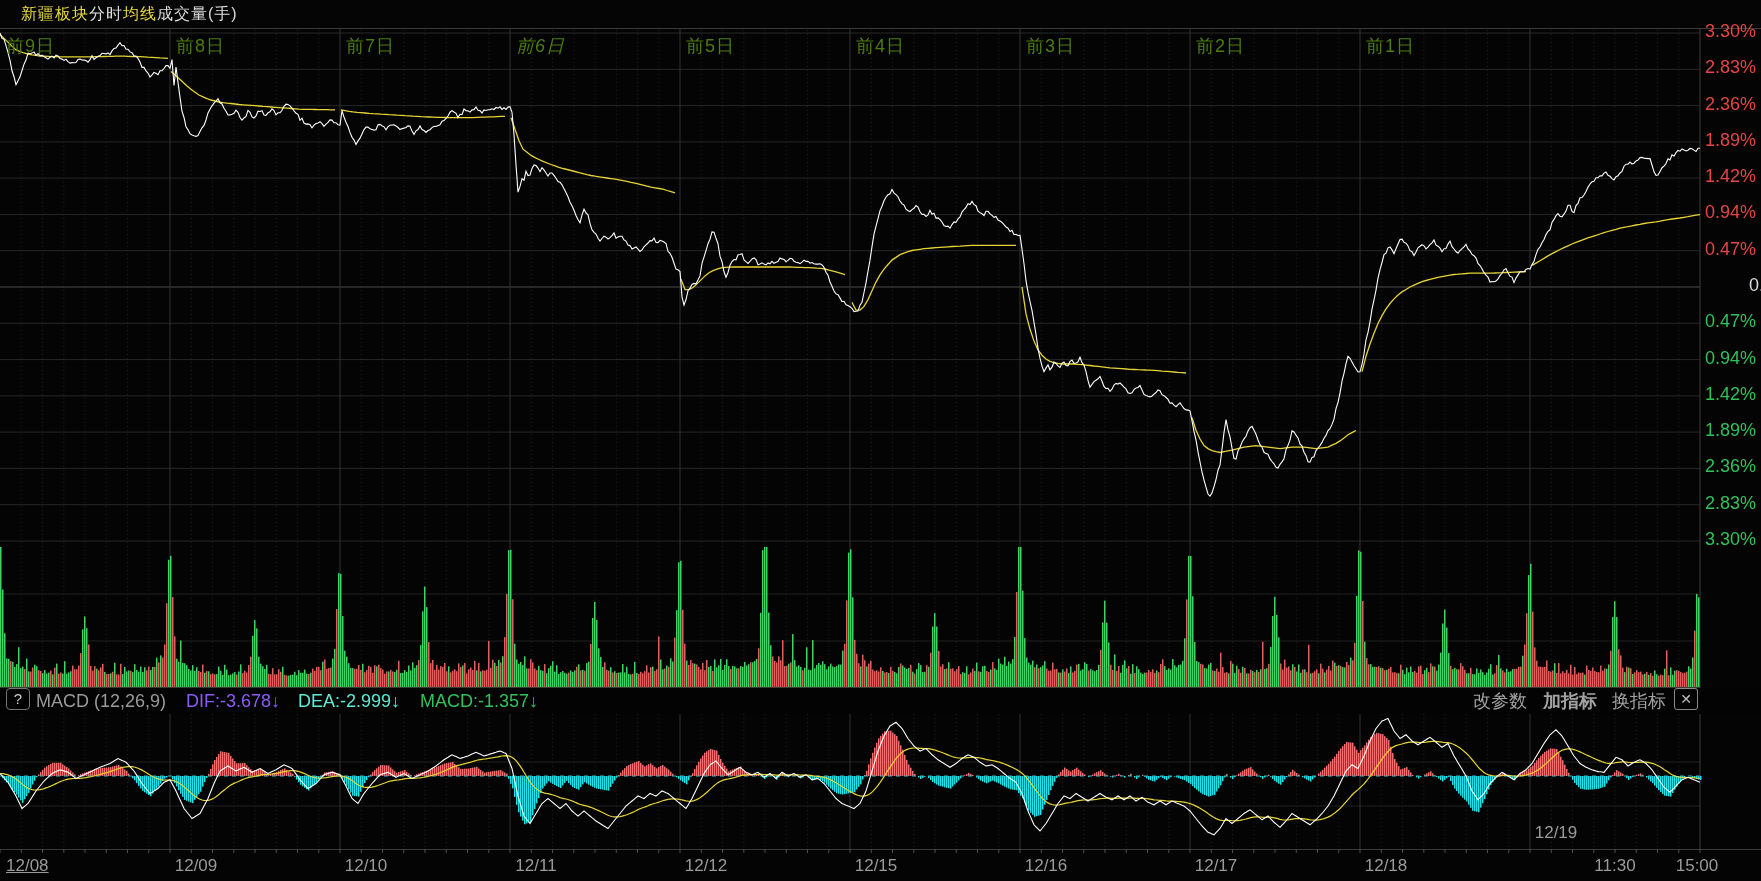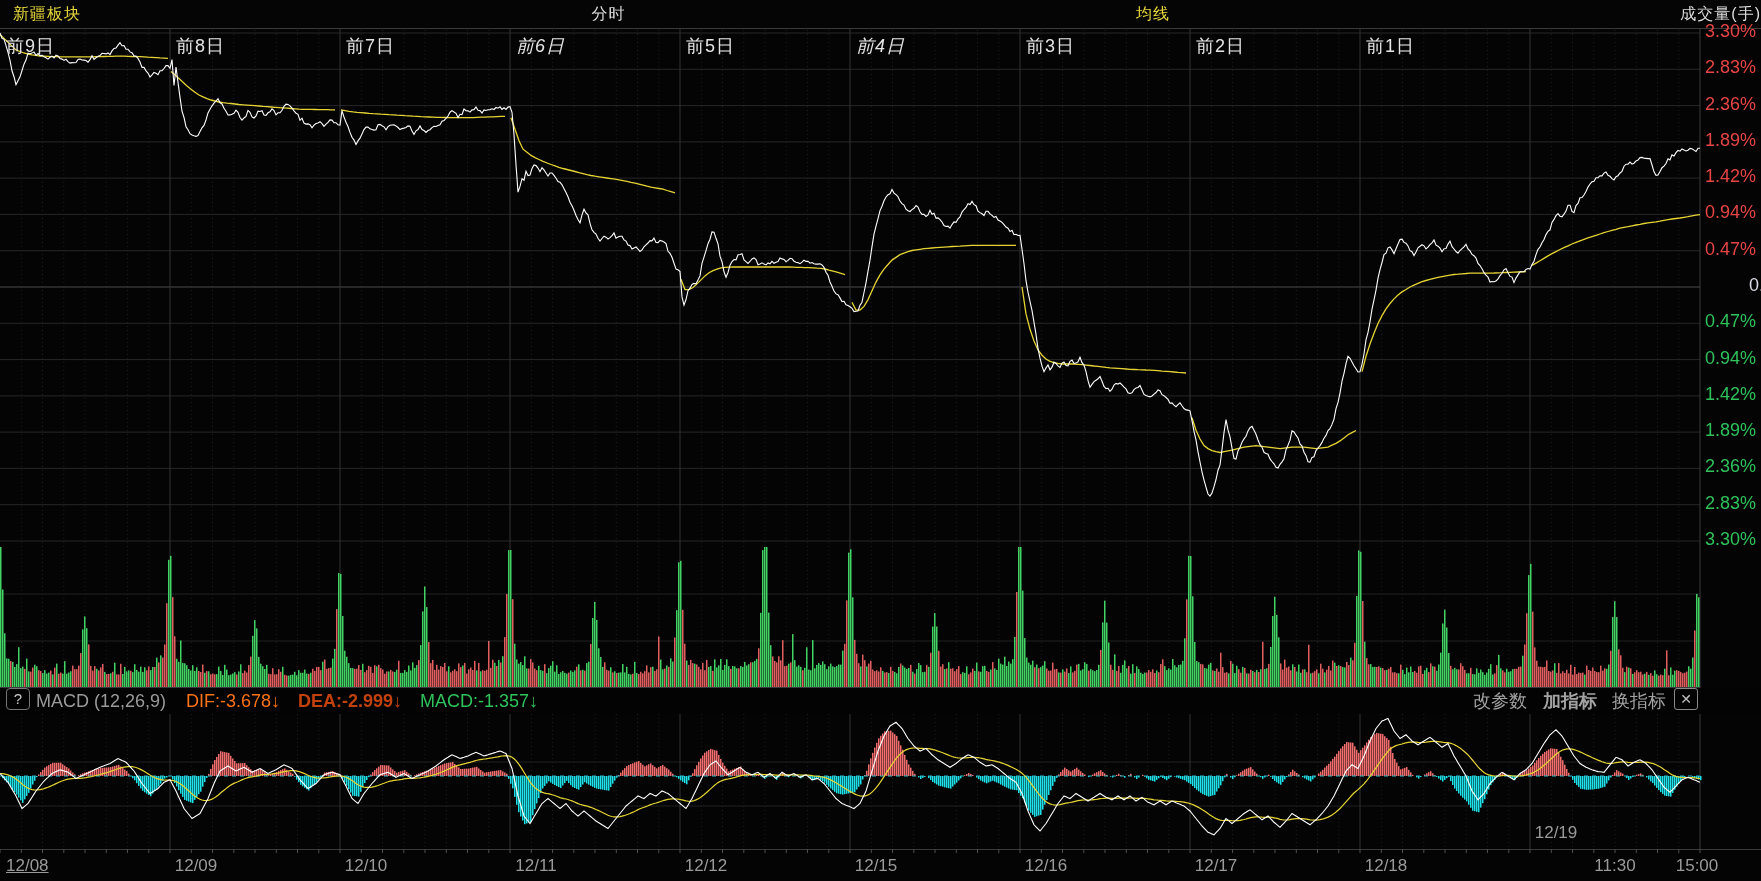--- a/index.html
+++ b/index.html
@@ -1,36 +1,36 @@
 <!DOCTYPE html>
 <html><head>
 <meta charset="utf-8">
 <style>
   html,body{margin:0;padding:0;background:#000;}
   body{width:1761px;height:881px;overflow:hidden;font-family:"Liberation Sans","DejaVu Sans",sans-serif;}
   .app{position:relative;width:1761px;height:881px;background:#040404;}
-  .hdr{position:absolute;top:0;left:0;width:1761px;height:28px;display:flex;align-items:center;gap:24px;
-       padding-left:13px;box-sizing:border-box;font-size:16px;color:#dedede;background:#050505;justify-content:space-between;}
+  .hdr{position:absolute;top:0;left:0;width:1761px;height:28px;display:flex;align-items:center;
+       padding-left:21px;box-sizing:border-box;font-size:16px;color:#dedede;background:#050505;}
   .hdr .tab{cursor:pointer;letter-spacing:1px;}
   .hdr .hl{color:#e8d83c;}
   #cv{position:absolute;top:0;left:0;}
   .lbl{position:absolute;white-space:nowrap;}
-  .daylbl{font-size:18px;color:#e5e5e5;letter-spacing:1px;}
+  .daylbl{font-size:18px;color:#4d7c0f;letter-spacing:1px;}
   .pct{font-size:18px;width:54px;text-align:right;}
   .pct.r{color:#e64545;}
   .pct.w{color:#d6d7e0;padding-left:44px;}
   .pct.g{color:#2fc25b;}
   .tlabel{font-size:17px;color:#9a9a9a;}
   .ind{position:absolute;top:688px;left:0;width:1761px;height:26px;font-size:18px;background:#030303;}
   .ind span{position:absolute;top:0;line-height:26px;}
   .help{left:6px;top:2px;width:22px;height:20px;border:1px solid #767676;border-radius:4px;color:#c9c9c9;
         text-align:center;line-height:20px !important;font-size:15px;cursor:pointer;}
   .iname{left:36px;color:#9a9a9a;}
-  .dif{left:186px;color:#f97316;}
-  .dea{left:298px;color:#c2410c;font-weight:bold;}
+  .dif{left:186px;color:#8b5cf6;}
+  .dea{left:298px;color:#5eead4;}
   .imacd{left:420px;color:#2fc25b;}
   .btn{color:#a2a2a2;cursor:pointer;}
   .b1{left:1473px;}.b2{left:1543px;font-weight:bold;}.b3{left:1612px;}
   .close{left:1674px;top:2px;width:22px;height:20px;border:1px solid #8a8a8a;border-radius:3px;text-align:center;
          line-height:20px !important;color:#c0c0c0;font-size:14px;cursor:pointer;}
 </style>
 </head>
 <body>
 
 <div class="app">
@@ -1896,21 +1896,21 @@
       <line x1="1678.8" y1="849" x2="1678.8" y2="853" stroke="#4f4f4f"></line>
       <line x1="1700.0" y1="849" x2="1700.0" y2="853" stroke="#4f4f4f"></line>
     </svg>
 
   <div id="labels">
       <div class="lbl daylbl" style="left: 6px; top: 34px;">前9日</div>
       <div class="lbl daylbl" style="left: 176px; top: 34px;">前8日</div>
       <div class="lbl daylbl" style="left: 346px; top: 34px;">前7日</div>
       <div class="lbl daylbl" style="left: 516px; top: 34px; font-style: italic;">前6日</div>
       <div class="lbl daylbl" style="left: 686px; top: 34px;">前5日</div>
-      <div class="lbl daylbl" style="left: 856px; top: 34px; font-style: italic;">前4日</div>
+      <div class="lbl daylbl" style="left: 856px; top: 34px;">前4日</div>
       <div class="lbl daylbl" style="left: 1026px; top: 34px;">前3日</div>
       <div class="lbl daylbl" style="left: 1196px; top: 34px;">前2日</div>
       <div class="lbl daylbl" style="left: 1366px; top: 34px;">前1日</div>
       <div class="lbl pct r" style="left: 1702px; top: 21px;">3.30%</div>
       <div class="lbl pct r" style="left: 1702px; top: 57px;">2.83%</div>
       <div class="lbl pct r" style="left: 1702px; top: 94px;">2.36%</div>
       <div class="lbl pct r" style="left: 1702px; top: 130px;">1.89%</div>
       <div class="lbl pct r" style="left: 1702px; top: 166px;">1.42%</div>
       <div class="lbl pct r" style="left: 1702px; top: 202px;">0.94%</div>
       <div class="lbl pct r" style="left: 1702px; top: 239px;">0.47%</div>

